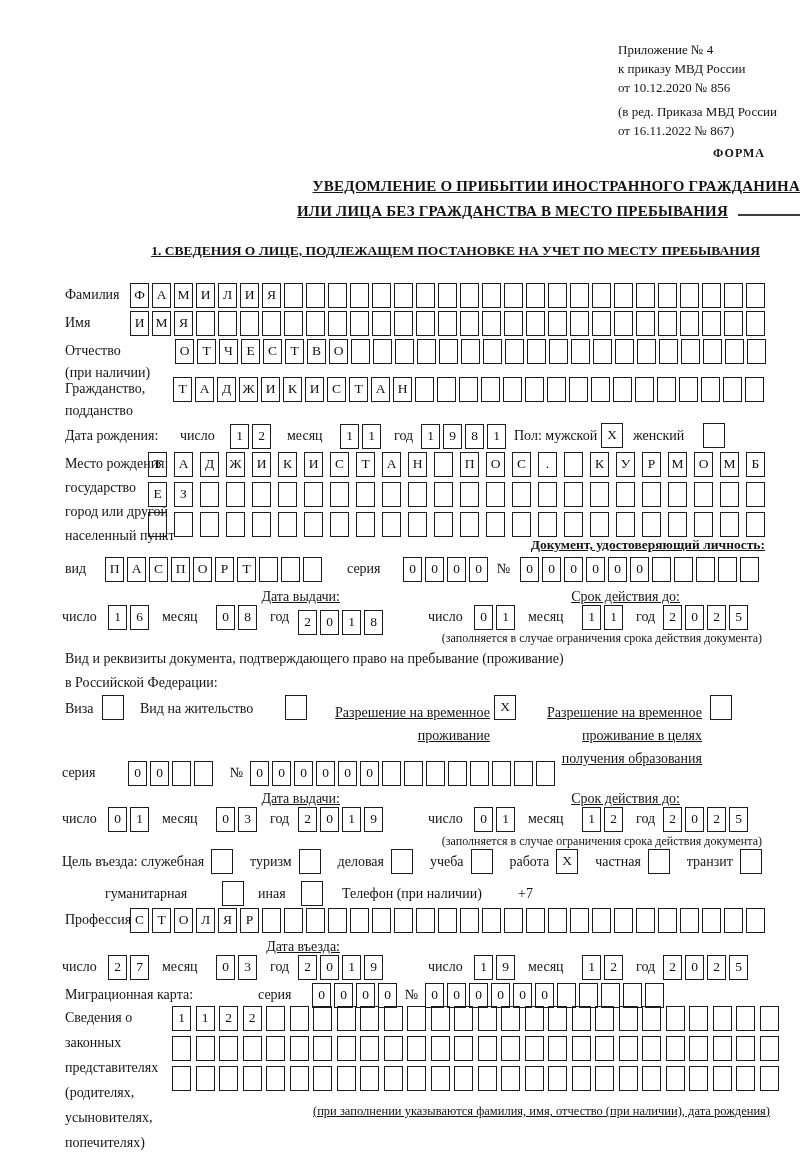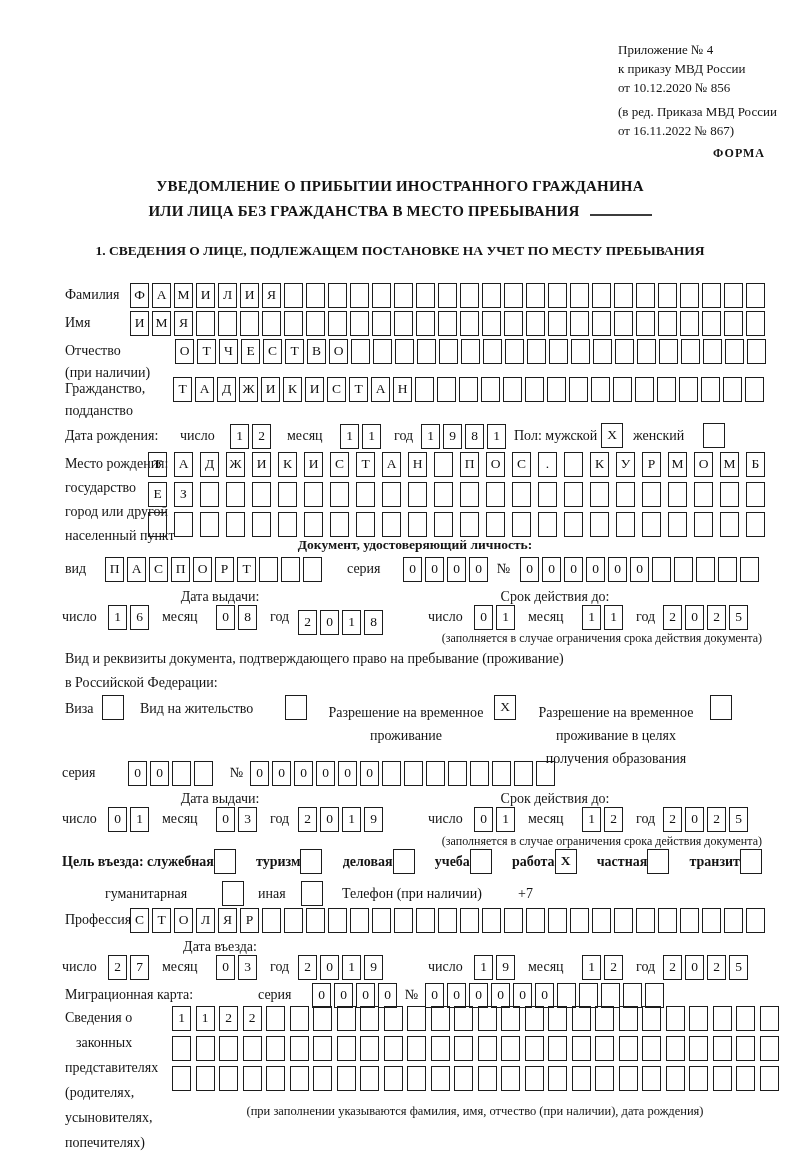--- a/index.html
+++ b/index.html
@@ -2,35 +2,35 @@
 <html><head>
 <meta charset="utf-8">
 <style>
   html,body{margin:0;padding:0;background:#fff;}
   .page{position:relative;width:800px;height:1163px;background:#ffffff;
         font-family:"Liberation Serif",serif;color:#141414;overflow:hidden;}
   .abs{position:absolute;}
   .lbl{font-size:14px;white-space:nowrap;}
   .small{font-size:12px;white-space:nowrap;}
   .b{font-weight:bold;}
-  .ctr{text-align:center;}
+  .ctr{text-align:right;text-decoration:underline;}
   .rt{text-align:right;}
   .hdr-note{font-size:13px;line-height:19px;white-space:nowrap;}
   .title{font-size:15px;font-weight:bold;letter-spacing:.2px;}
   .uline{display:inline-block;width:62px;height:13px;border-bottom:2.5px solid #3c3c3c;margin-left:10px;}
   .cells{white-space:nowrap;font-size:0;}
   .cell{display:inline-block;box-sizing:border-box;width:19px;height:25px;border:1.5px solid #1d1d1d;
         margin-right:3px;text-align:center;font-size:13.5px;line-height:21px;vertical-align:top;
         font-family:"Liberation Serif",serif;color:#111;}
   .w26 .cell{margin-right:7px;}
   .g24 .cell{margin-right:4.5px;}
   .chk{display:inline-block;box-sizing:border-box;width:22px;height:25px;border:1.5px solid #1d1d1d;
        text-align:center;font-size:13.5px;line-height:21px;vertical-align:middle;}
   .flexrow{display:flex;align-items:center;justify-content:space-between;}
-  .pair{display:flex;align-items:center;font-weight:bold;}
+  .pair{display:flex;align-items:center;gap:7px;}
   .mlh{line-height:23px;white-space:nowrap;}
 </style>
 </head>
 <body>
 
 <div class="page">
 
   <div class="abs hdr-note" style="left:618px;top:40px">
     <div>Приложение № 4</div>
     <div>к приказу МВД России</div>
@@ -209,21 +209,21 @@
   <span class="abs lbl" style="left:636px;top:959px">год</span>
   <span class="abs cells" style="left:663px;top:955px"><span class="cell">2</span><span class="cell">0</span><span class="cell">2</span><span class="cell">5</span></span>
 
   <span class="abs lbl" style="left:65px;top:987px">Миграционная карта:</span>
   <span class="abs lbl" style="left:258px;top:987px">серия</span>
   <span class="abs cells" style="left:312px;top:983px"><span class="cell">0</span><span class="cell">0</span><span class="cell">0</span><span class="cell">0</span></span>
   <span class="abs lbl" style="left:405px;top:987px">№</span>
   <span class="abs cells" style="left:425px;top:983px"><span class="cell">0</span><span class="cell">0</span><span class="cell">0</span><span class="cell">0</span><span class="cell">0</span><span class="cell">0</span><span class="cell"></span><span class="cell"></span><span class="cell"></span><span class="cell"></span><span class="cell"></span></span>
 
   <span class="abs lbl" style="left:65px;top:1010px">Сведения о</span>
-  <span class="abs lbl" style="left:76px;top:1035px">законных</span>
+  <span class="abs lbl" style="left:65px;top:1035px">законных</span>
   <span class="abs lbl" style="left:65px;top:1060px">представителях</span>
   <span class="abs lbl" style="left:65px;top:1085px">(родителях,</span>
   <span class="abs lbl" style="left:65px;top:1110px">усыновителях,</span>
   <span class="abs lbl" style="left:65px;top:1135px">попечителях)</span>
   <span class="abs cells g24" style="left:172px;top:1006px"><span class="cell">1</span><span class="cell">1</span><span class="cell">2</span><span class="cell">2</span><span class="cell"></span><span class="cell"></span><span class="cell"></span><span class="cell"></span><span class="cell"></span><span class="cell"></span><span class="cell"></span><span class="cell"></span><span class="cell"></span><span class="cell"></span><span class="cell"></span><span class="cell"></span><span class="cell"></span><span class="cell"></span><span class="cell"></span><span class="cell"></span><span class="cell"></span><span class="cell"></span><span class="cell"></span><span class="cell"></span><span class="cell"></span><span class="cell"></span></span>
   <span class="abs cells g24" style="left:172px;top:1036px"><span class="cell"></span><span class="cell"></span><span class="cell"></span><span class="cell"></span><span class="cell"></span><span class="cell"></span><span class="cell"></span><span class="cell"></span><span class="cell"></span><span class="cell"></span><span class="cell"></span><span class="cell"></span><span class="cell"></span><span class="cell"></span><span class="cell"></span><span class="cell"></span><span class="cell"></span><span class="cell"></span><span class="cell"></span><span class="cell"></span><span class="cell"></span><span class="cell"></span><span class="cell"></span><span class="cell"></span><span class="cell"></span><span class="cell"></span></span>
   <span class="abs cells g24" style="left:172px;top:1066px"><span class="cell"></span><span class="cell"></span><span class="cell"></span><span class="cell"></span><span class="cell"></span><span class="cell"></span><span class="cell"></span><span class="cell"></span><span class="cell"></span><span class="cell"></span><span class="cell"></span><span class="cell"></span><span class="cell"></span><span class="cell"></span><span class="cell"></span><span class="cell"></span><span class="cell"></span><span class="cell"></span><span class="cell"></span><span class="cell"></span><span class="cell"></span><span class="cell"></span><span class="cell"></span><span class="cell"></span><span class="cell"></span><span class="cell"></span></span>
   <div class="abs small ctr" style="left:180px;top:1104px;width:590px;font-size:12.5px">(при заполнении указываются фамилия, имя, отчество (при наличии), дата рождения)</div>
 
 </div>

